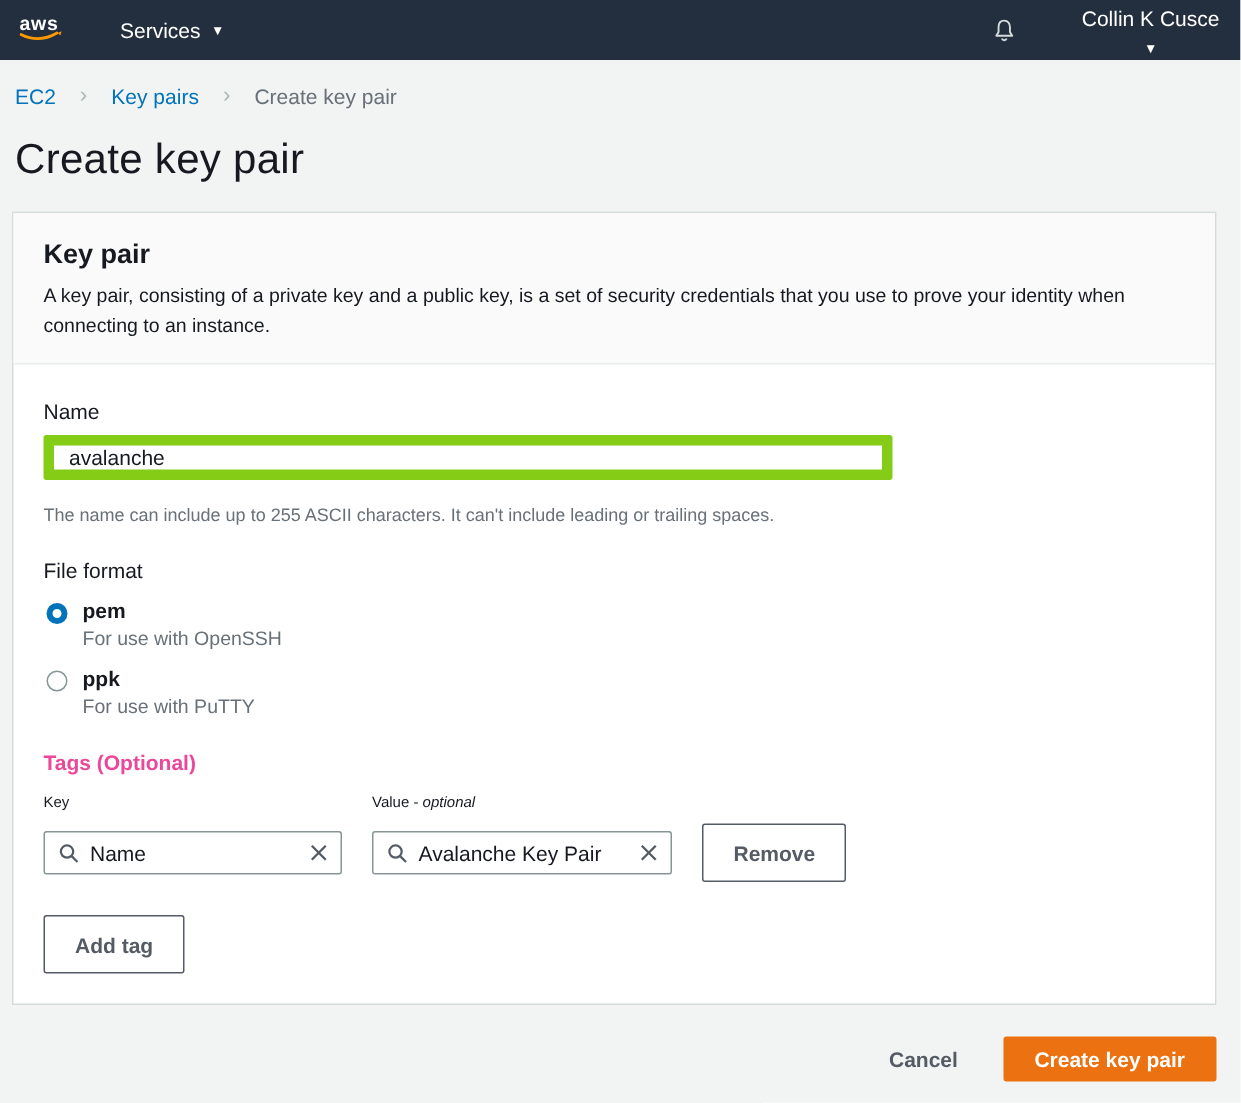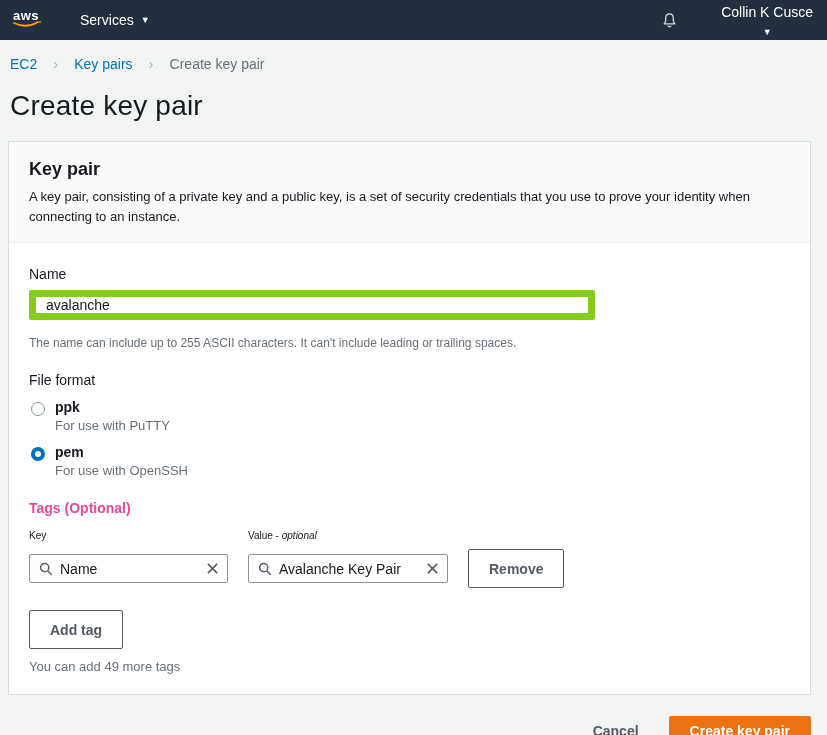--- a/index.html
+++ b/index.html
@@ -231,32 +231,32 @@
     <div>
       <div class="field-label">Name</div>
       <input class="text-input" type="text" value="avalanche" style="">
       <div class="constraint">The name can include up to 255 ASCII characters. It can't include leading or trailing spaces.</div>
     </div>
 
     <div class="section">
       <div class="field-label">File format</div>
 
       <label class="radio-option">
+        <span class="radio-circle selected"></span>
+        <span class="radio-texts">
+          <span class="radio-label">pem</span>
+          <span class="radio-desc">For use with OpenSSH</span>
+        </span>
+      </label>
+
+      <label class="radio-option">
         <span class="radio-circle"></span>
         <span class="radio-texts">
           <span class="radio-label">ppk</span>
           <span class="radio-desc">For use with PuTTY</span>
-        </span>
-      </label>
-
-      <label class="radio-option">
-        <span class="radio-circle selected"></span>
-        <span class="radio-texts">
-          <span class="radio-label">pem</span>
-          <span class="radio-desc">For use with OpenSSH</span>
         </span>
       </label>
     </div>
 
     <div class="section">
       <div class="tags-title">Tags (Optional)</div>
 
       <div class="tags-grid">
         <div class="col-label">Key</div>
         <div class="col-label">
@@ -289,21 +289,20 @@
               <line x1="2" y1="2" x2="12" y2="12"></line>
                 <line x1="12" y1="2" x2="2" y2="12"></line>
             </svg>
           </button>
         </div>
 
         <button class="btn-secondary remove-btn">Remove</button>
       </div>
 
       <button class="btn-secondary add-tag-btn">Add tag</button>
-      <div class="tags-remaining">You can add 49 more tags</div>
     </div>
 
   </div>
 </section>
 
 <div class="footer-actions">
   <span class="cancel-link">Cancel</span>
   <button class="btn-primary">Create key pair</button>
 </div>
 

